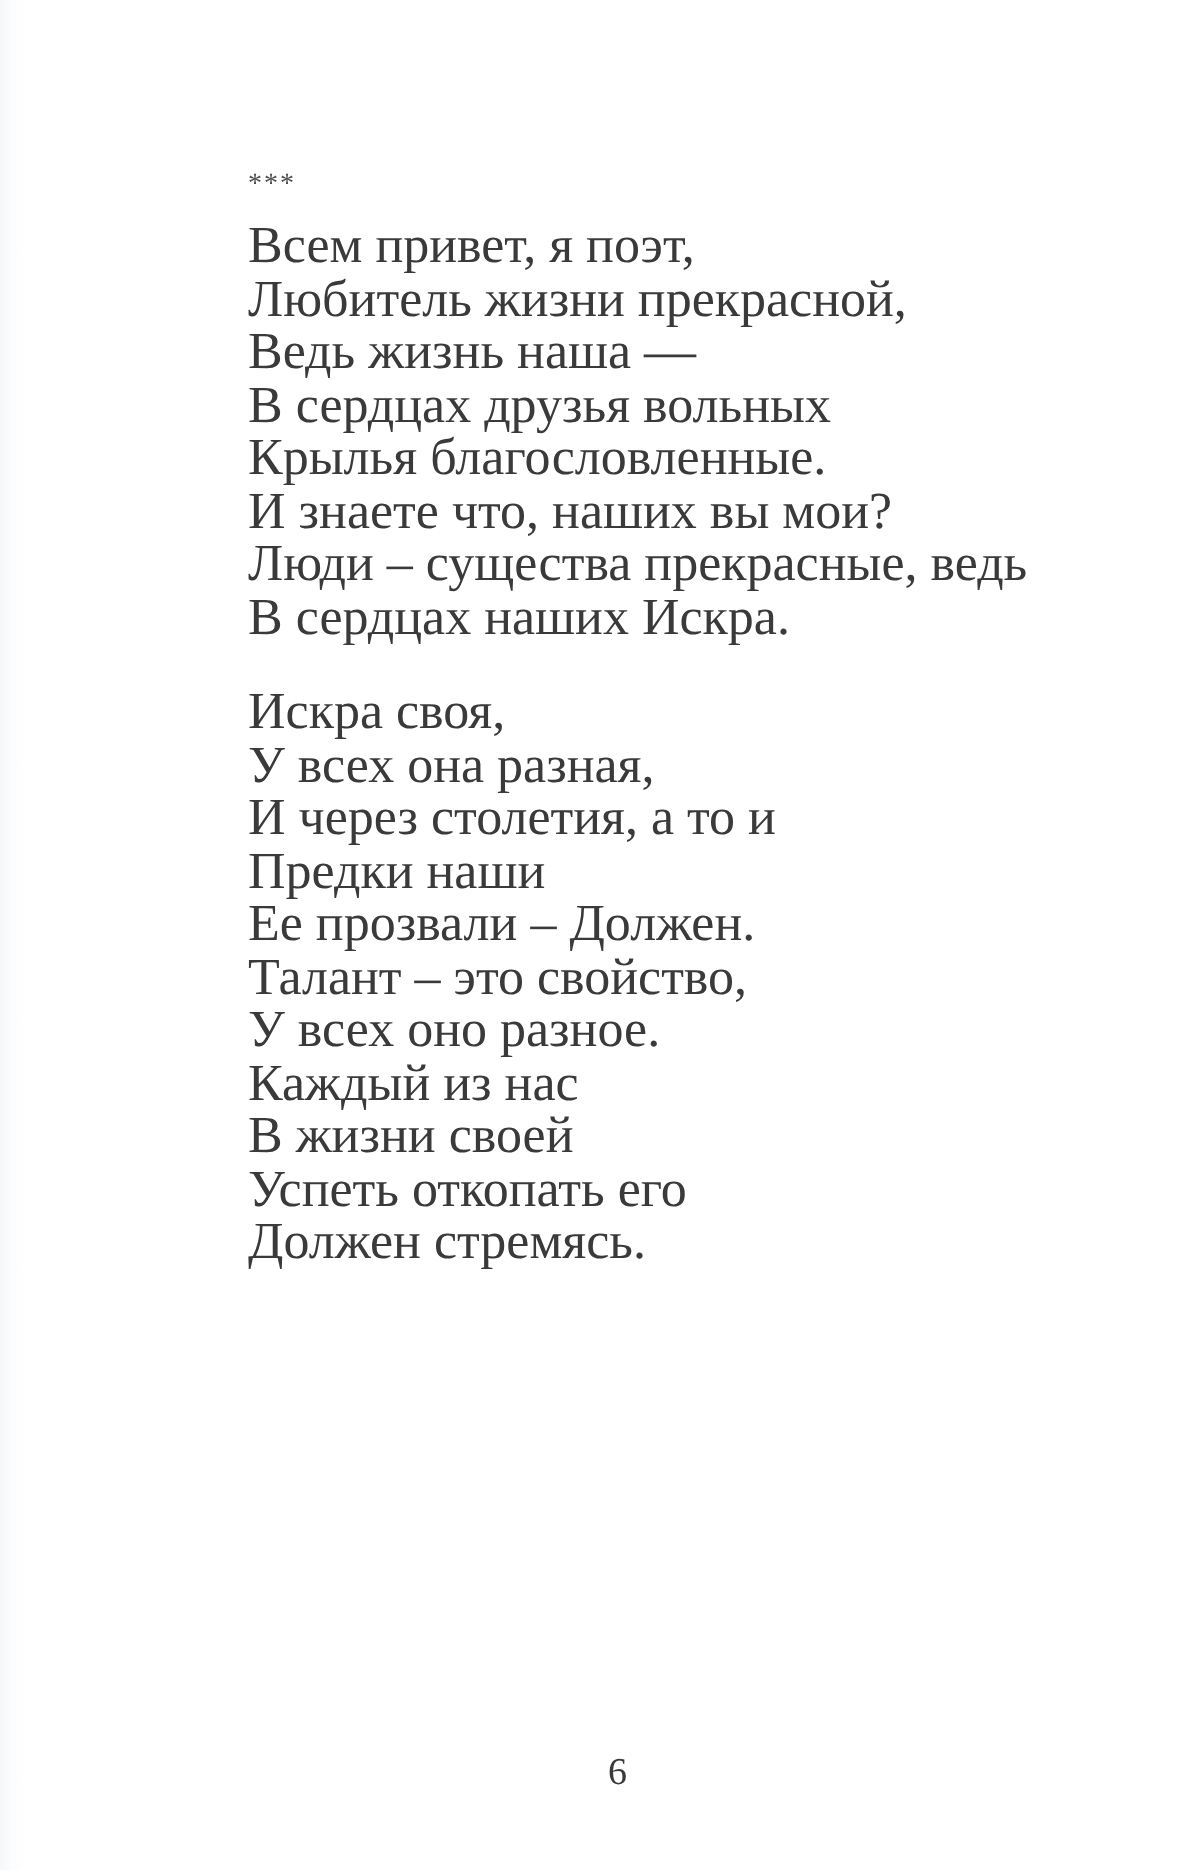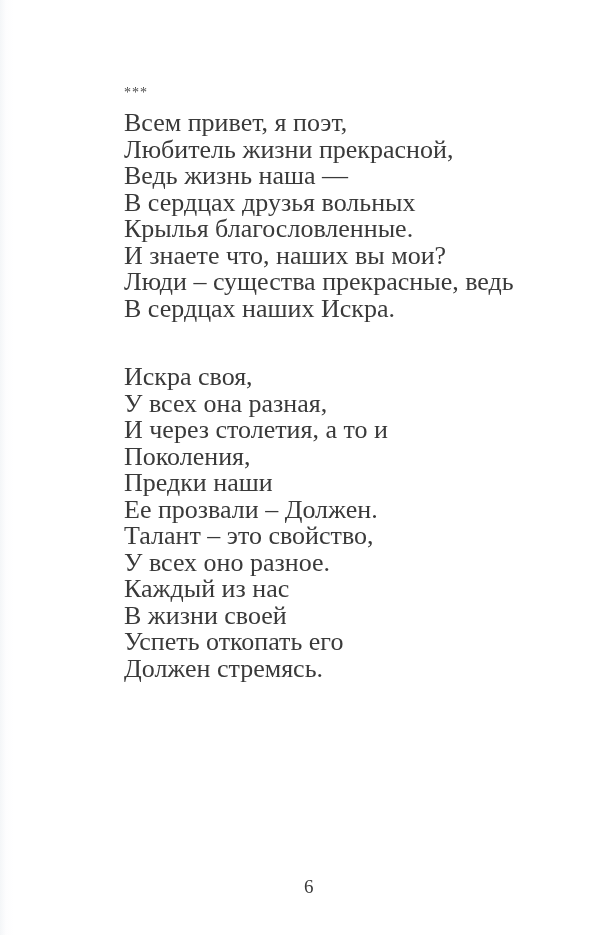--- a/index.html
+++ b/index.html
@@ -30,21 +30,21 @@
       font-size: 14px;
       letter-spacing: 1px;
       line-height: 18px;
       height: 26px;
       color: #4a4a4a;
     }
     .stanza {
       margin: 0;
     }
     .stanza + .stanza {
-      margin-top: 42px;
+      margin-top: 21px;
     }
     .line {
       font-size: 26px;
       line-height: 26.5px;
       white-space: nowrap;
     }
     .page-number {
       position: absolute;
       left: 304px;
       top: 876px;
@@ -68,21 +68,20 @@
       <div class="line">Крылья благословленные.</div>
       <div class="line">И знаете что, наших вы мои?</div>
       <div class="line">Люди – существа прекрасные, ведь</div>
       <div class="line">В сердцах наших Искра.</div>
     </div>
 
     <div class="stanza">
       <div class="line">Искра своя,</div>
       <div class="line">У всех она разная,</div>
       <div class="line">И через столетия, а то и</div>
-      <div class="line">Поколения,</div>
       <div class="line">Предки наши</div>
       <div class="line">Ее прозвали – Должен.</div>
       <div class="line">Талант – это свойство,</div>
       <div class="line">У всех оно разное.</div>
       <div class="line">Каждый из нас</div>
       <div class="line">В жизни своей</div>
       <div class="line">Успеть откопать его</div>
       <div class="line">Должен стремясь.</div>
     </div>
 

